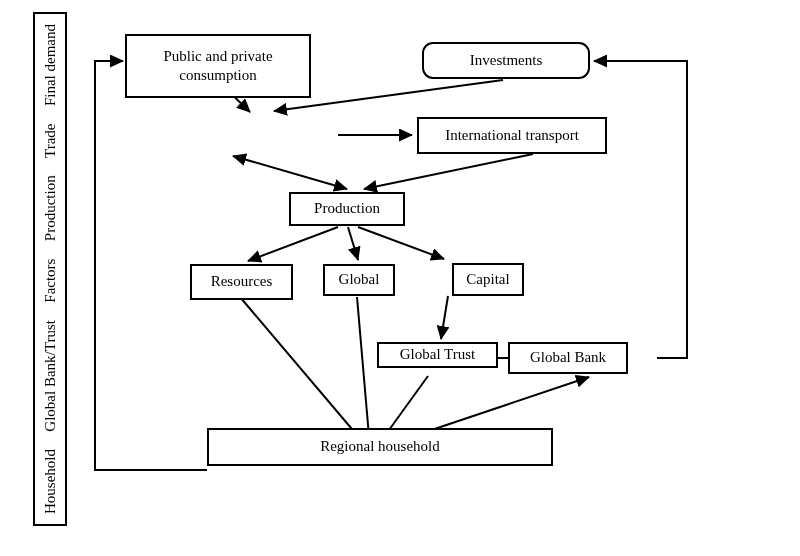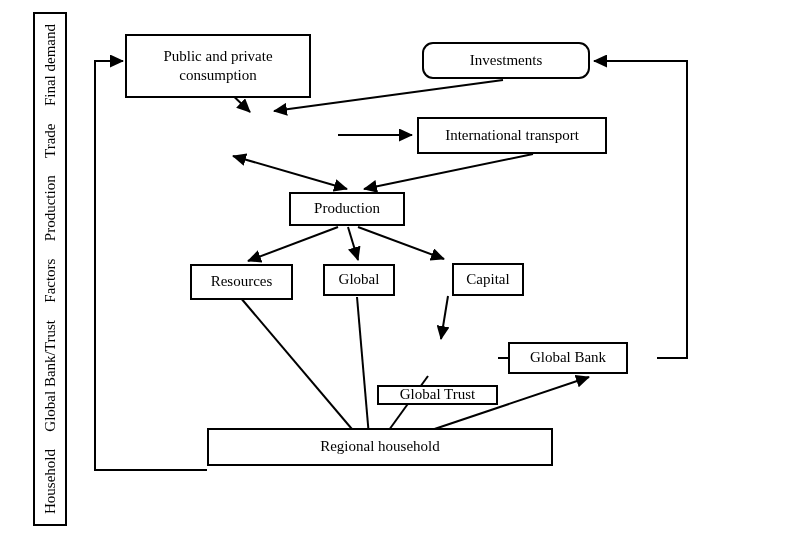--- a/index.html
+++ b/index.html
@@ -125,19 +125,19 @@
   <div class="node" style="left:417px; top:117px; width:190px; height:37px;">International transport</div>
 
   <div class="node" style="left:289px; top:192px; width:116px; height:34px;">Production</div>
 
   <div class="node" style="left:190px; top:264px; width:103px; height:36px;">Resources</div>
 
   <div class="node" style="left:323px; top:264px; width:72px; height:32px;">Global</div>
 
   <div class="node" style="left:408px; top:263px; width:72px; height:33px;margin-left:44px;">Capital</div>
 
-  <div class="node" style="left:377px; top:342px; width:121px; height:20px;margin-top:43px;">Global Trust</div>
+  <div class="node" style="left:377px; top:342px; width:121px; height:26px;">Global Trust</div>
 
   <div class="node" style="left:508px; top:342px; width:120px; height:32px;">Global Bank</div>
 
   <div class="node" style="left:207px; top:428px; width:346px; height:38px;">Regional household</div>
 
 </div>
 
 </body></html>

